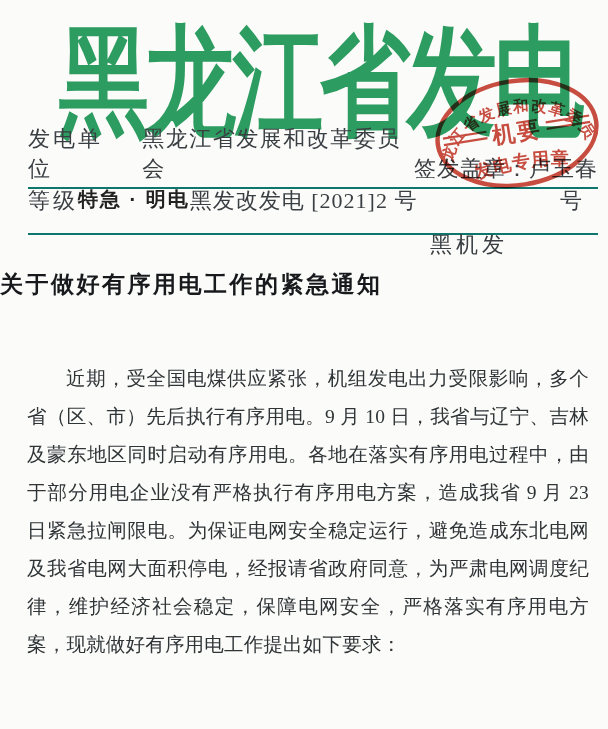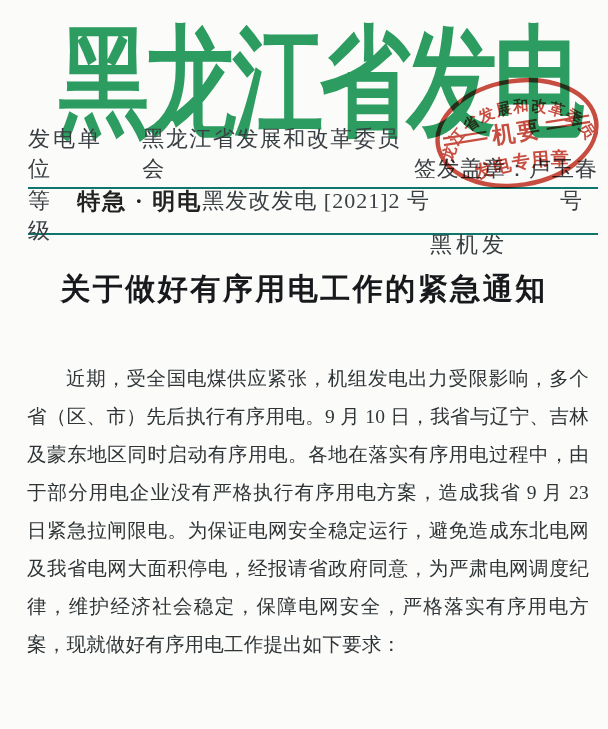--- a/index.html
+++ b/index.html
@@ -40,31 +40,30 @@
     font-size:22px;color:#3a3f43;
     border-bottom:2px solid #0f766e;
     z-index:4;
   }
   .row1{top:148px;height:36px;padding-bottom:3px;}
   .row1 .val{margin-left:18px;letter-spacing:1.5px;}
   .row1 .sign{margin-left:auto;letter-spacing:1px;white-space:nowrap;}
   .lbl{letter-spacing:3px;}
   .row2{top:186px;height:42px;padding-bottom:5px;align-items:flex-start;}
   .row2 .grade{
-    font-weight:bold;font-size:23px;color:#222;
-    font-family:Liberation Serif, serif;letter-spacing:2px;white-space:nowrap;
+    font-weight:bold;font-size:20px;color:#222;
+    font-family:Liberation Sans, sans-serif;letter-spacing:2px;white-space:nowrap;
   }
   .row2 .docnum{letter-spacing:1px;white-space:nowrap;}
   .row2 .serial{margin-left:auto;letter-spacing:4px;white-space:nowrap;margin-top:44px;}
   .row2 .serialno{margin-left:52px;margin-right:16px;}
   
   .title{
     position:absolute;top:269px;left:0;right:0;margin:0;
-    text-align:center;
-    font-size:30px;font-weight:bold;letter-spacing:2.5px;
+    font-size:23px;font-weight:bold;letter-spacing:2.5px;
     color:#17191c;
   }
   
   .docbody{
     position:absolute;top:360px;left:27px;width:562px;
     font-size:19.5px;line-height:38px;letter-spacing:.2px;
     text-align:justify;color:#2f3437;
   }
   .docbody p{margin:0;}
   .docbody .para{text-indent:2em;}

